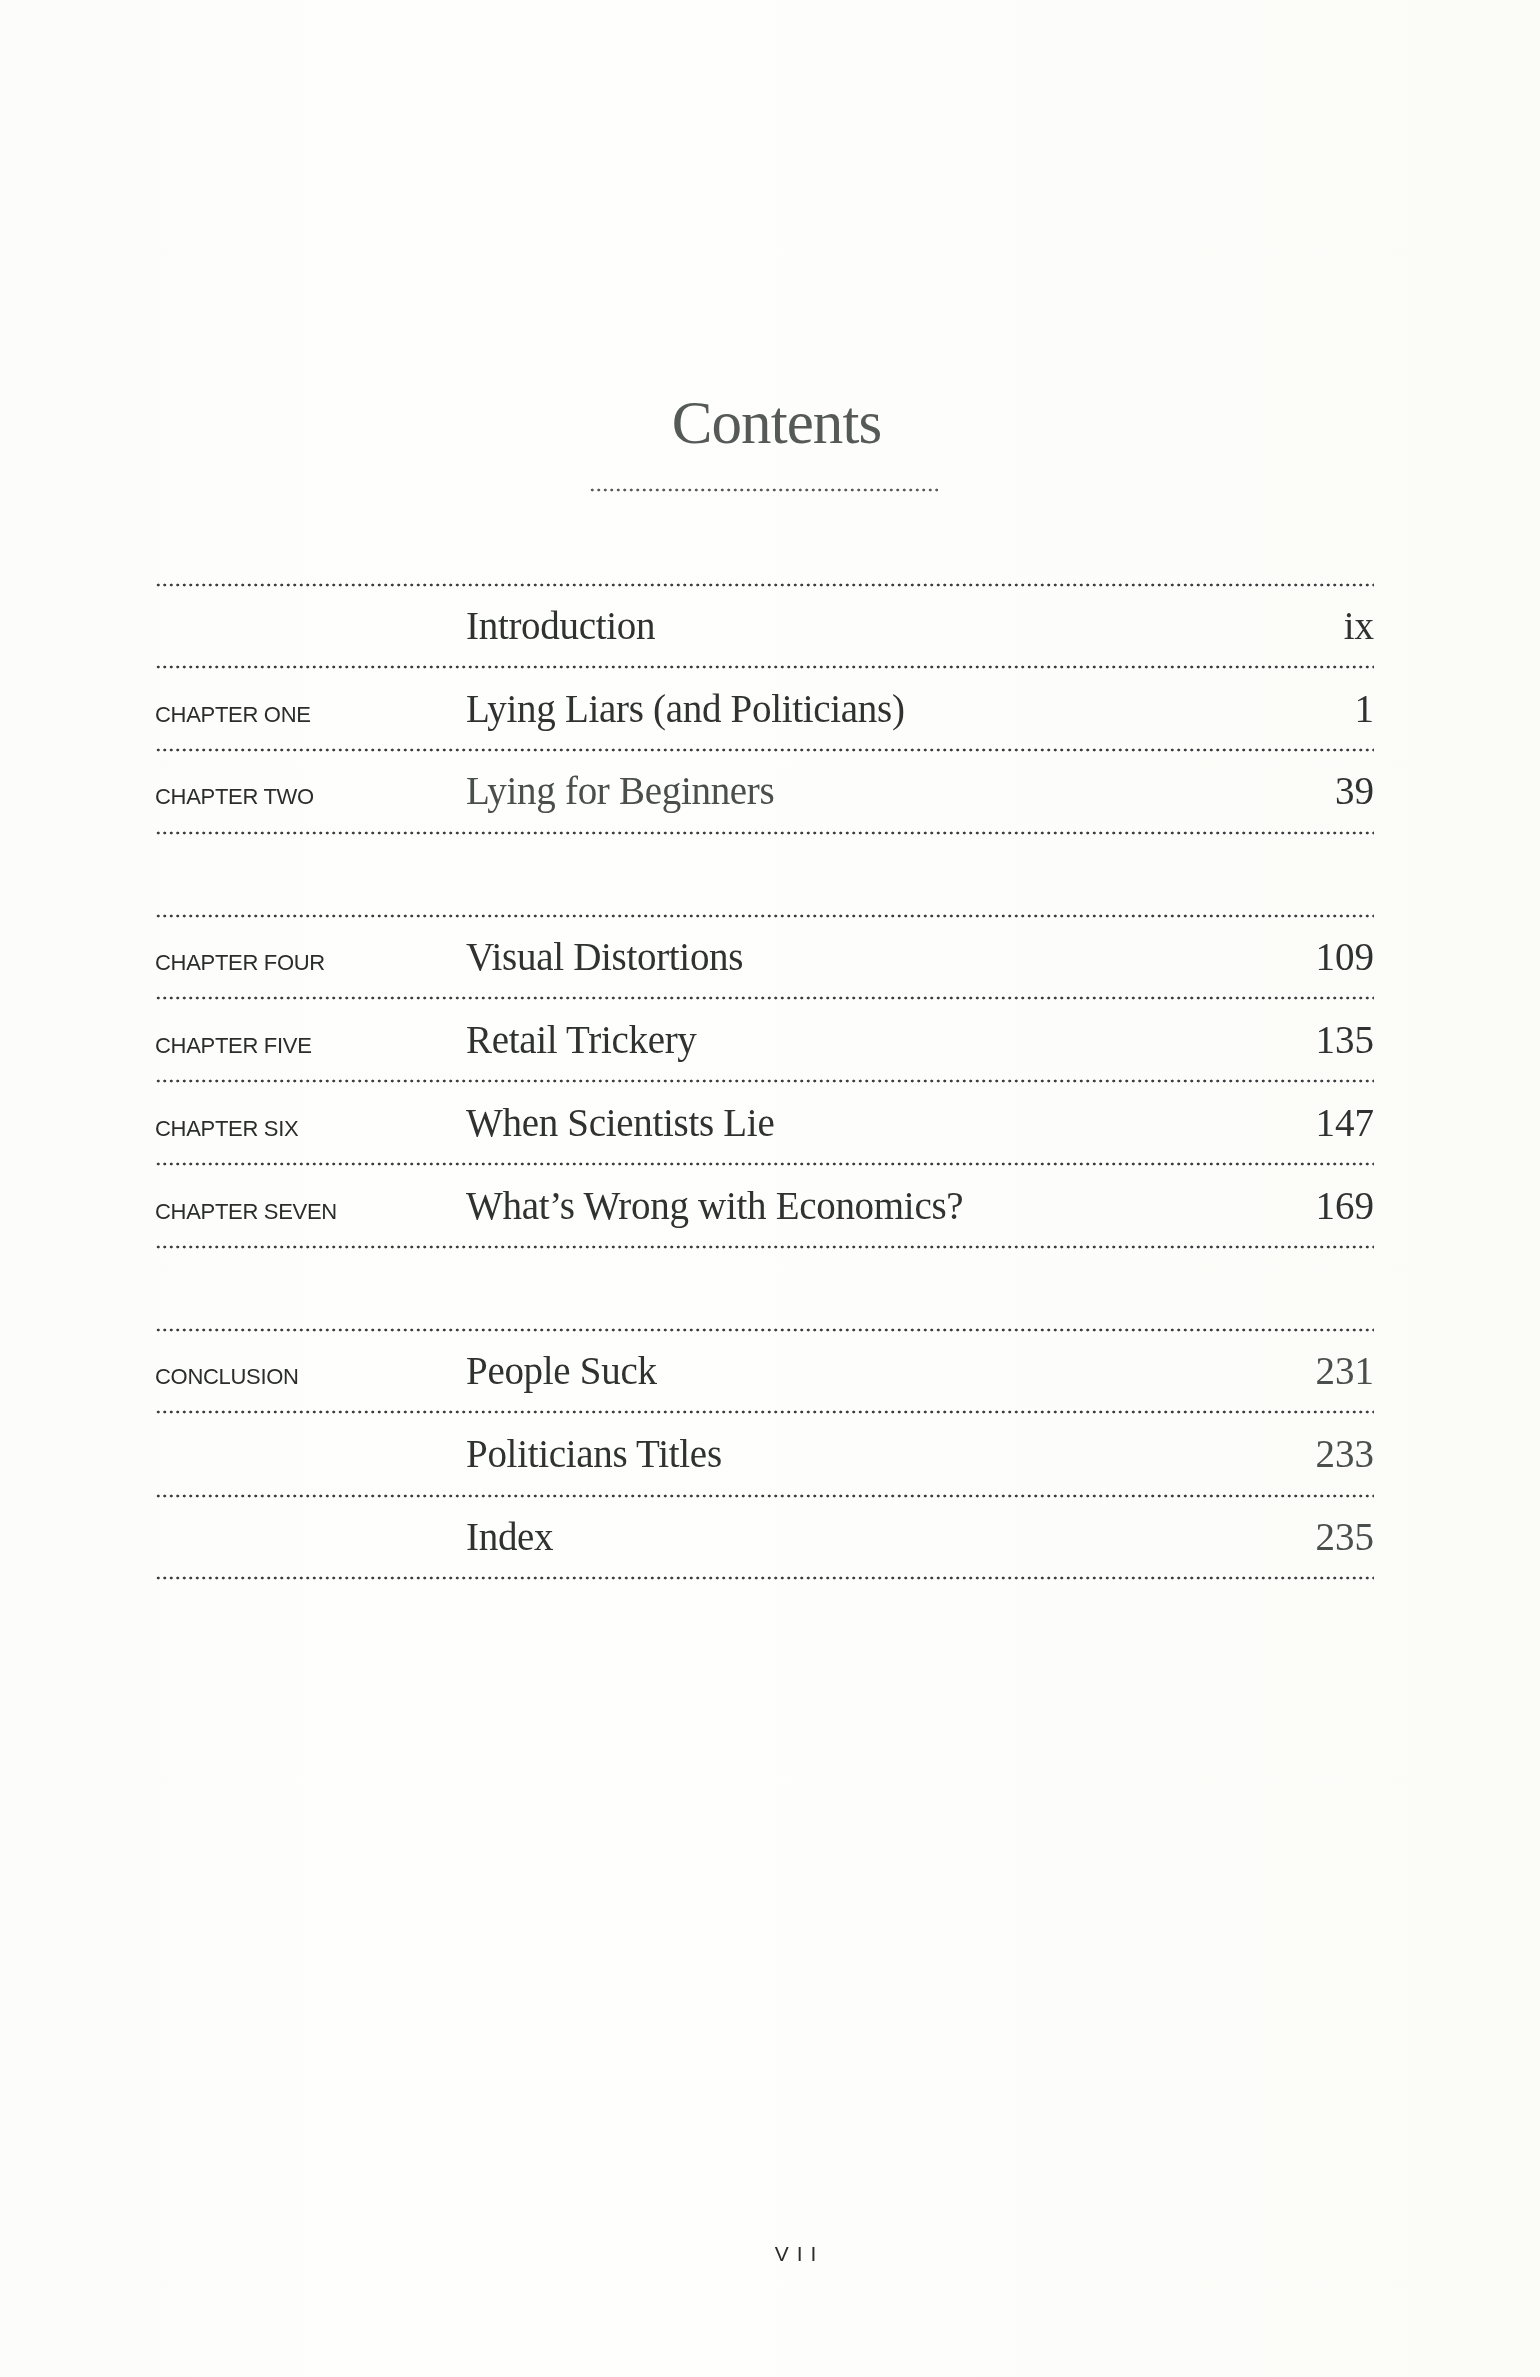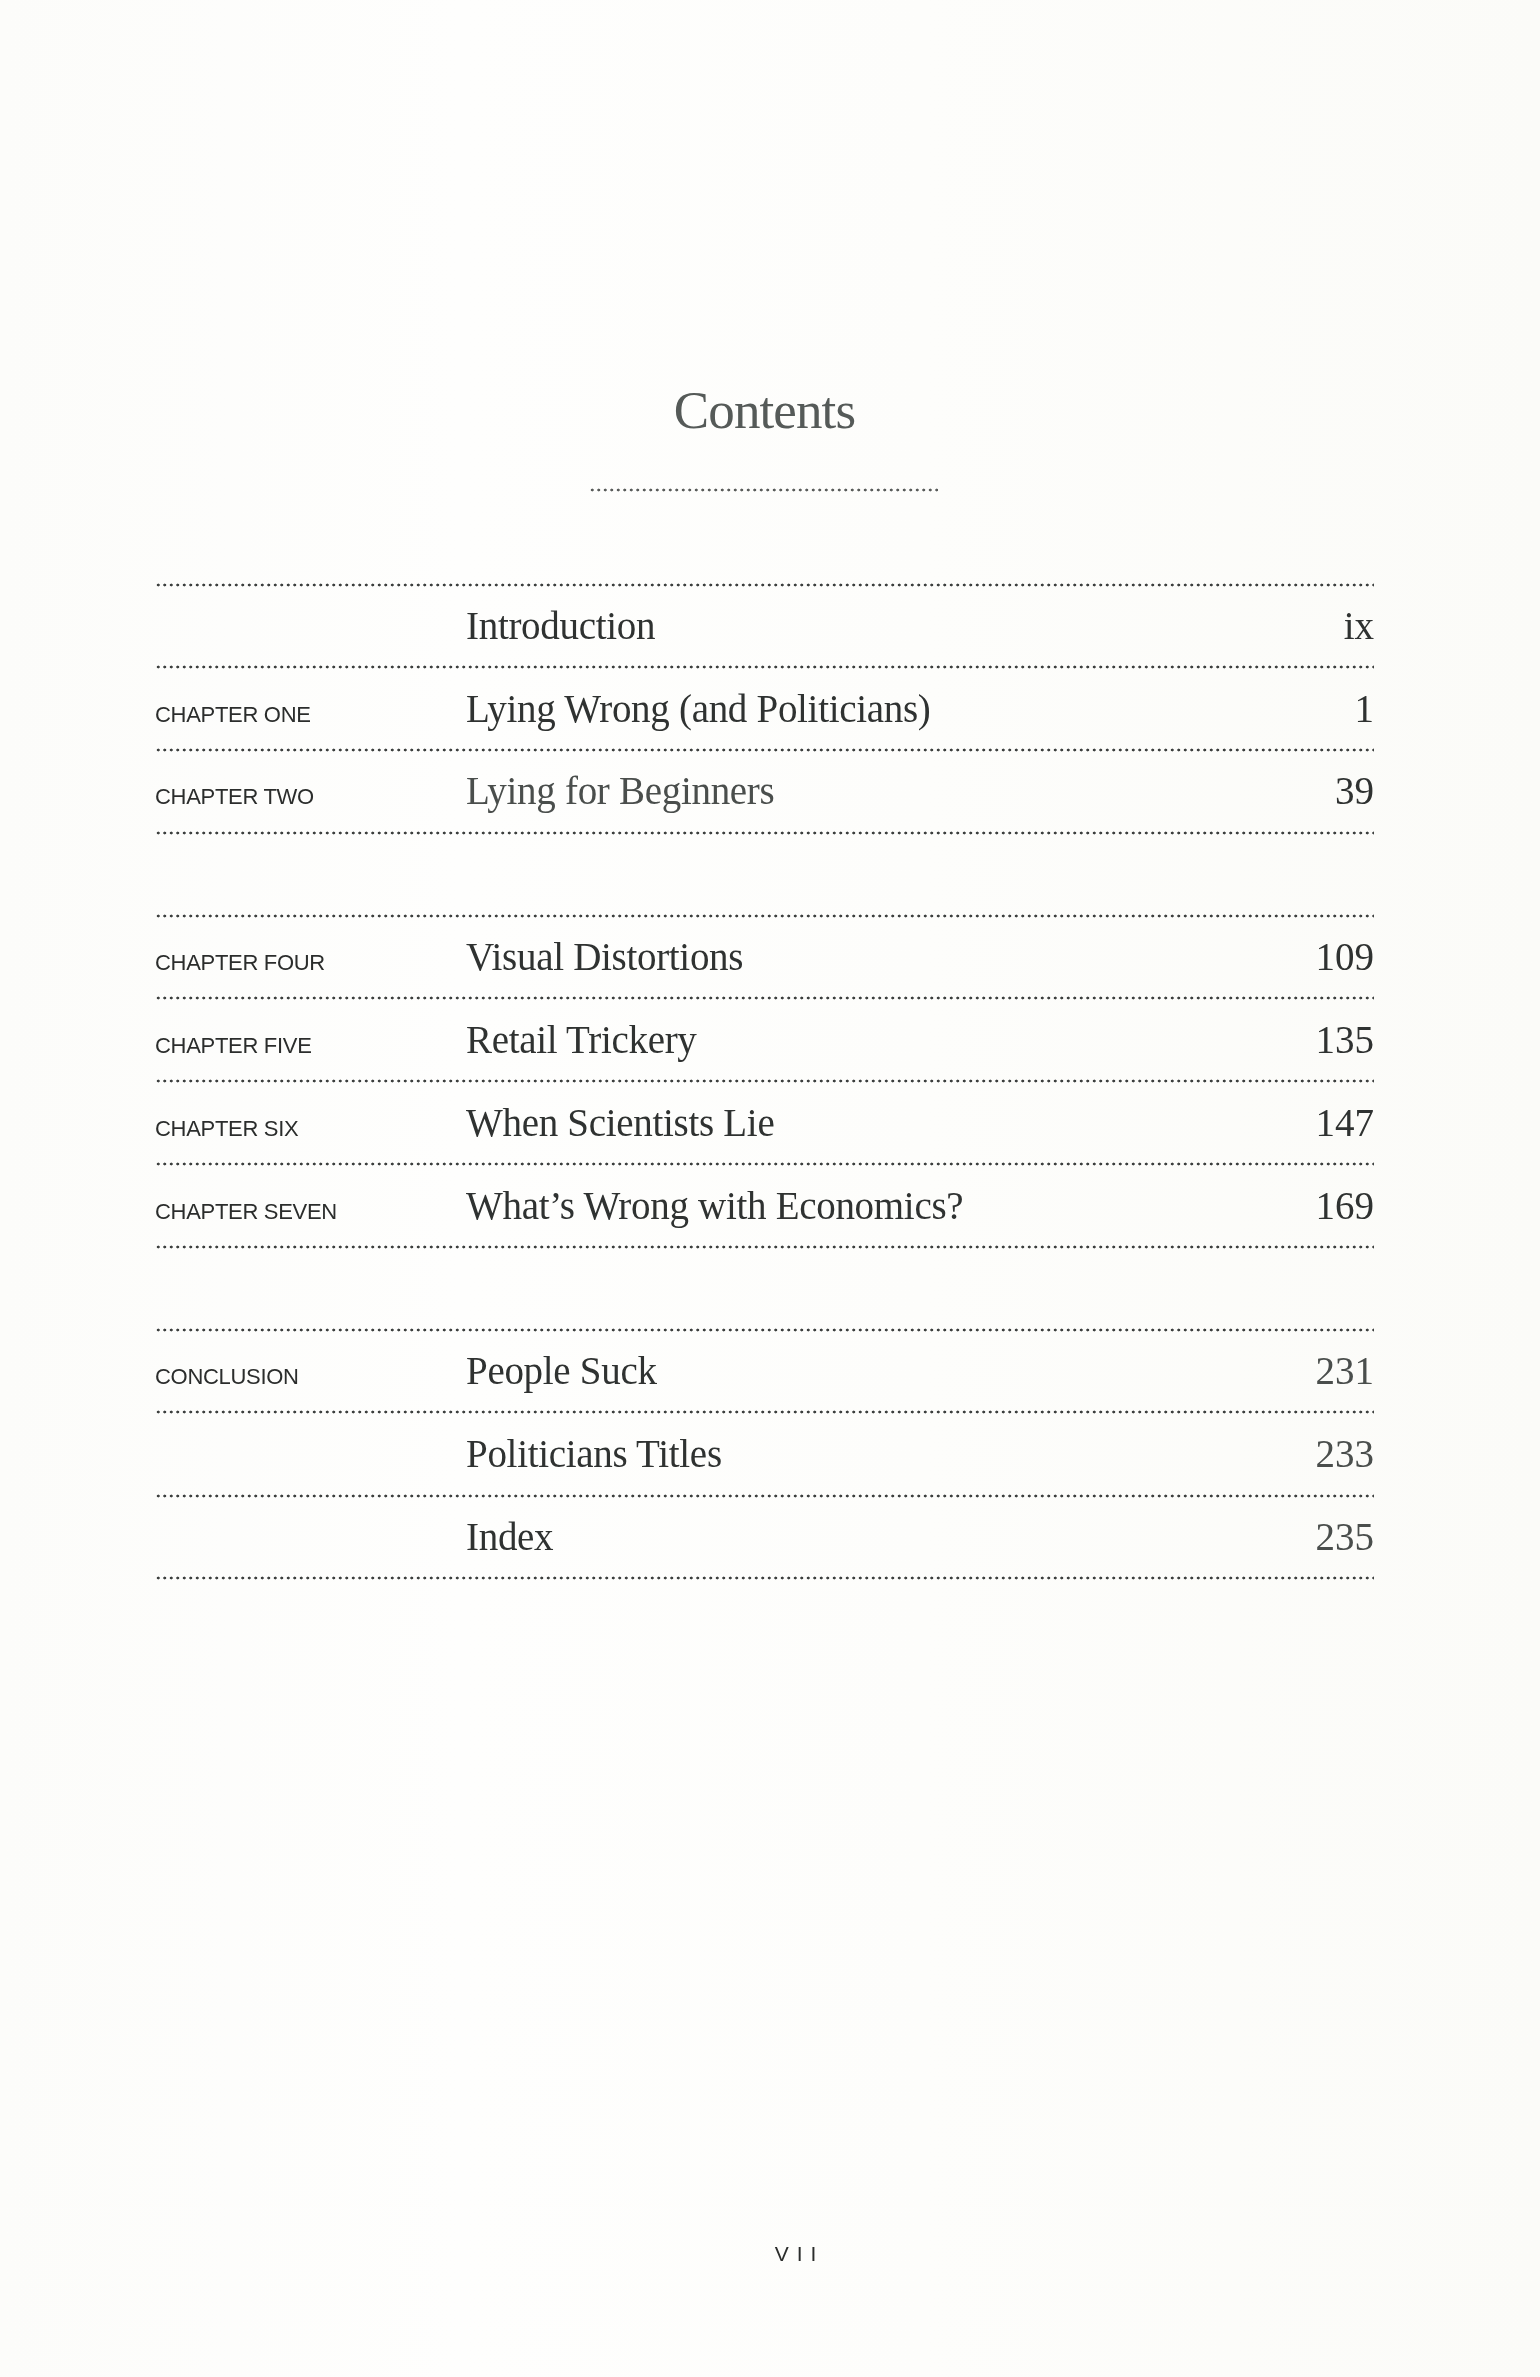--- a/index.html
+++ b/index.html
@@ -21,25 +21,25 @@
     height: 2377px;
     background: linear-gradient(90deg, #fcfcfa 0%, #fefefd 30%, #fdfdfb 60%, #fbfbf8 100%);
   }
   .title {
     position: absolute;
     left: 0;
     width: 1529px;
     top: 362px;
     text-align: center;
     font-family: "Liberation Serif", serif;
-    font-size: 53px;
+    font-size: 61px;
     line-height: 97px;
     color: #555a58;
     letter-spacing: -0.9px;
-    margin: 0;
+    margin: 12px;
     font-weight: normal;
   }
   .dotrule {
     position: absolute;
     height: 3.5px;
     background-image: radial-gradient(circle, #3c3f3e 1.1px, rgba(0,0,0,0) 1.5px);
     background-size: 6.5px 3.5px;
     background-repeat: repeat-x;
   }
   .title-rule {
@@ -134,21 +134,21 @@
     <div class="dotrule toc-rule" style="top:1494px"></div>
     <div class="dotrule toc-rule" style="top:1576px"></div>
 
     <div class="toc-row" style="top:584px">
       <span class="row-label" style="top:35px"></span>
       <span class="row-title" style="top:19.3px">Introduction</span>
       <span class="row-page" style="top:19.3px">ix</span>
     </div>
     <div class="toc-row" style="top:667px">
       <span class="row-label" style="top:35px">CHAPTER ONE</span>
-      <span class="row-title" style="top:19.3px">Lying Wrong (and Politicians)</span>
+      <span class="row-title" style="top:19.3px">Lying Liars (and Politicians)</span>
       <span class="row-page" style="top:19.3px">1</span>
     </div>
     <div class="toc-row" style="top:749px">
       <span class="row-label" style="top:35px">CHAPTER TWO</span>
       <span class="row-title light" style="top:19.3px">Lying for Beginners</span>
       <span class="row-page" style="top:19.3px">39</span>
     </div>
     <div class="toc-row" style="top:915px">
       <span class="row-label" style="top:35px">CHAPTER FOUR</span>
       <span class="row-title" style="top:19.3px">Visual Distortions</span>

